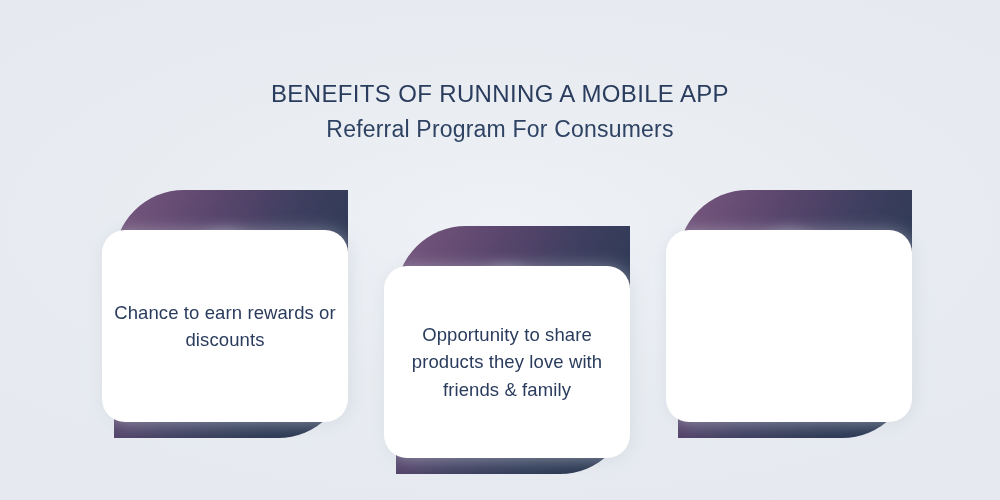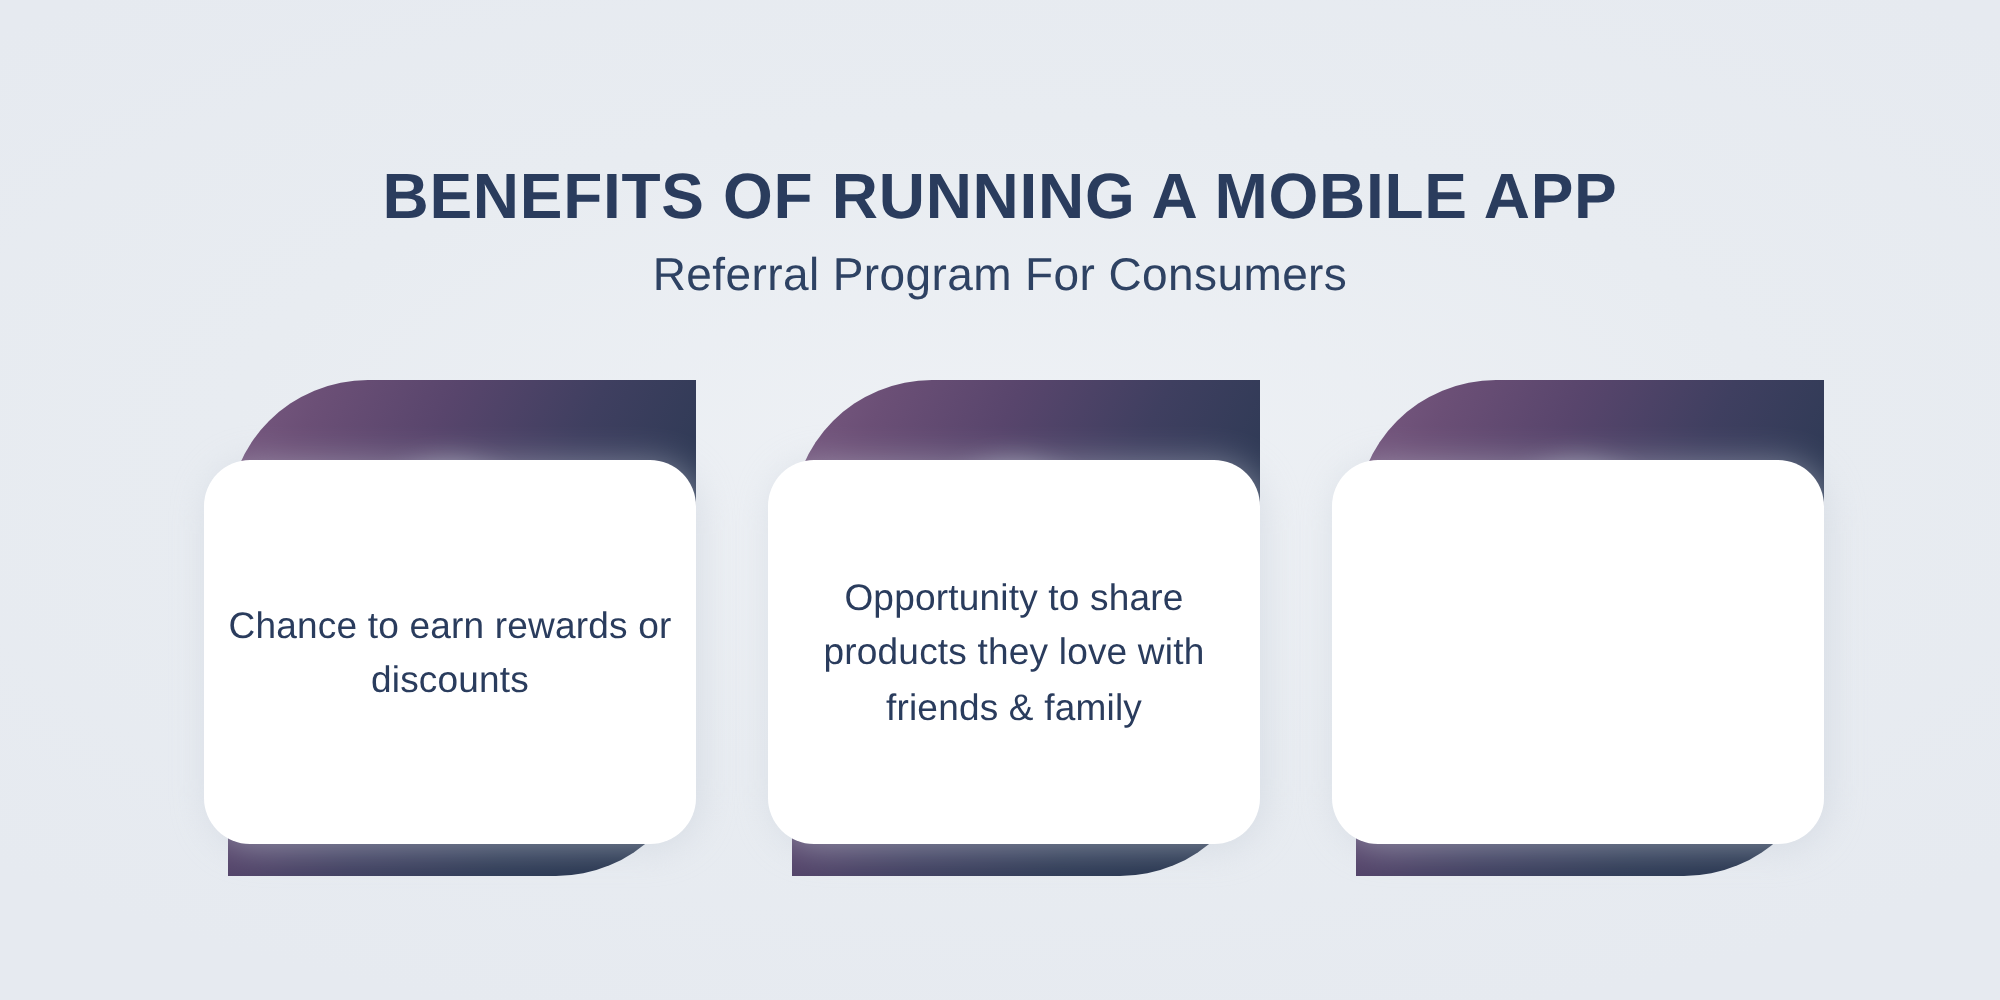--- a/index.html
+++ b/index.html
@@ -27,22 +27,22 @@
   .heading {
     position: absolute;
     top: 82px;
     left: 0;
     width: 1000px;
     text-align: center;
     line-height: 1.0;
   }
   .heading-line1 {
     display: block;
-    font-size: 32px;
-    font-weight: bold;
+    font-size: 24px;
+    font-weight: normal;
     letter-spacing: 0.35px;
     color: #2a3c5d;
     margin-bottom: 12px;
     white-space: nowrap;
   }
   .heading-line2 {
     display: block;
     font-size: 23px;
     font-weight: normal;
     letter-spacing: 0.2px;
@@ -60,21 +60,21 @@
     height: 270px;
   }
 
   .card {
     position: absolute;
     top: 0;
     width: 246px;
     height: 265px;
   }
   .card-1 { left: 86px; }
-  .card-2 { left: 368px; }
+  .card-2 { left: 368px; margin-top: 36px; }
   .card-3 { left: 650px; }
 
   
   .card-shape {
     position: absolute;
     left: 12px;
     top: 0;
     width: 234px;
     height: 248px;
     border-radius: 70px 0 70px 0;

